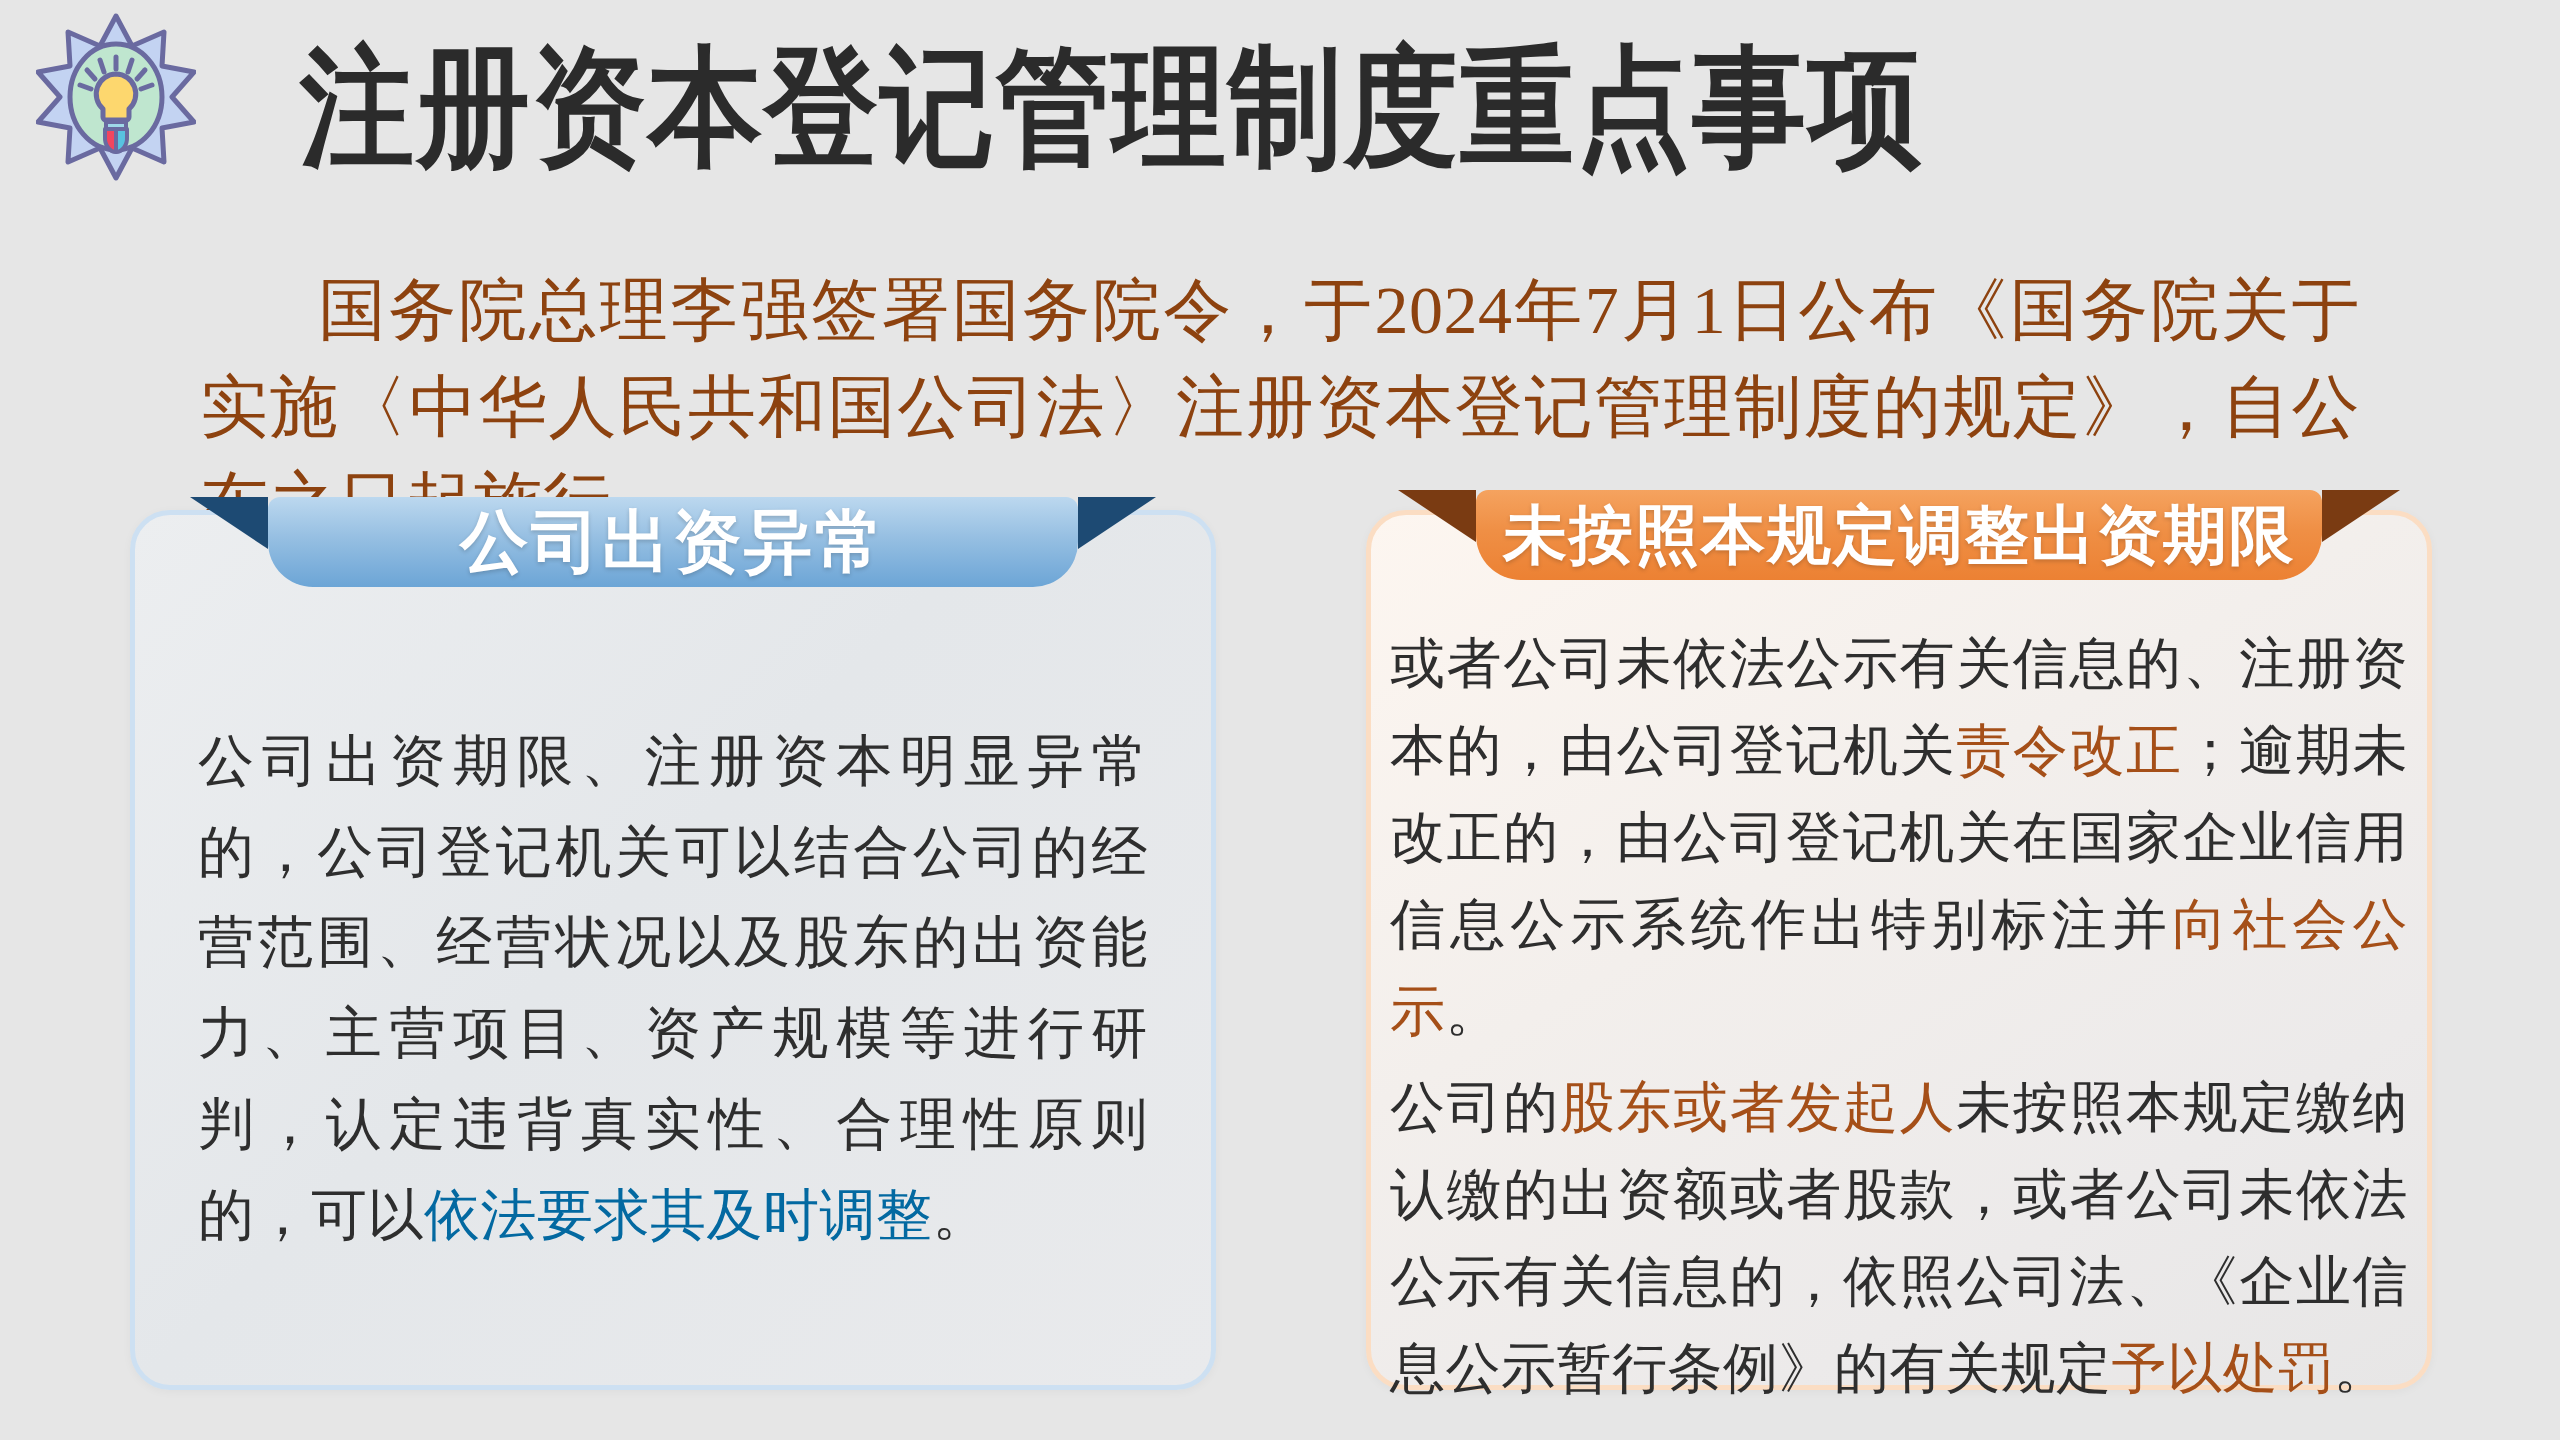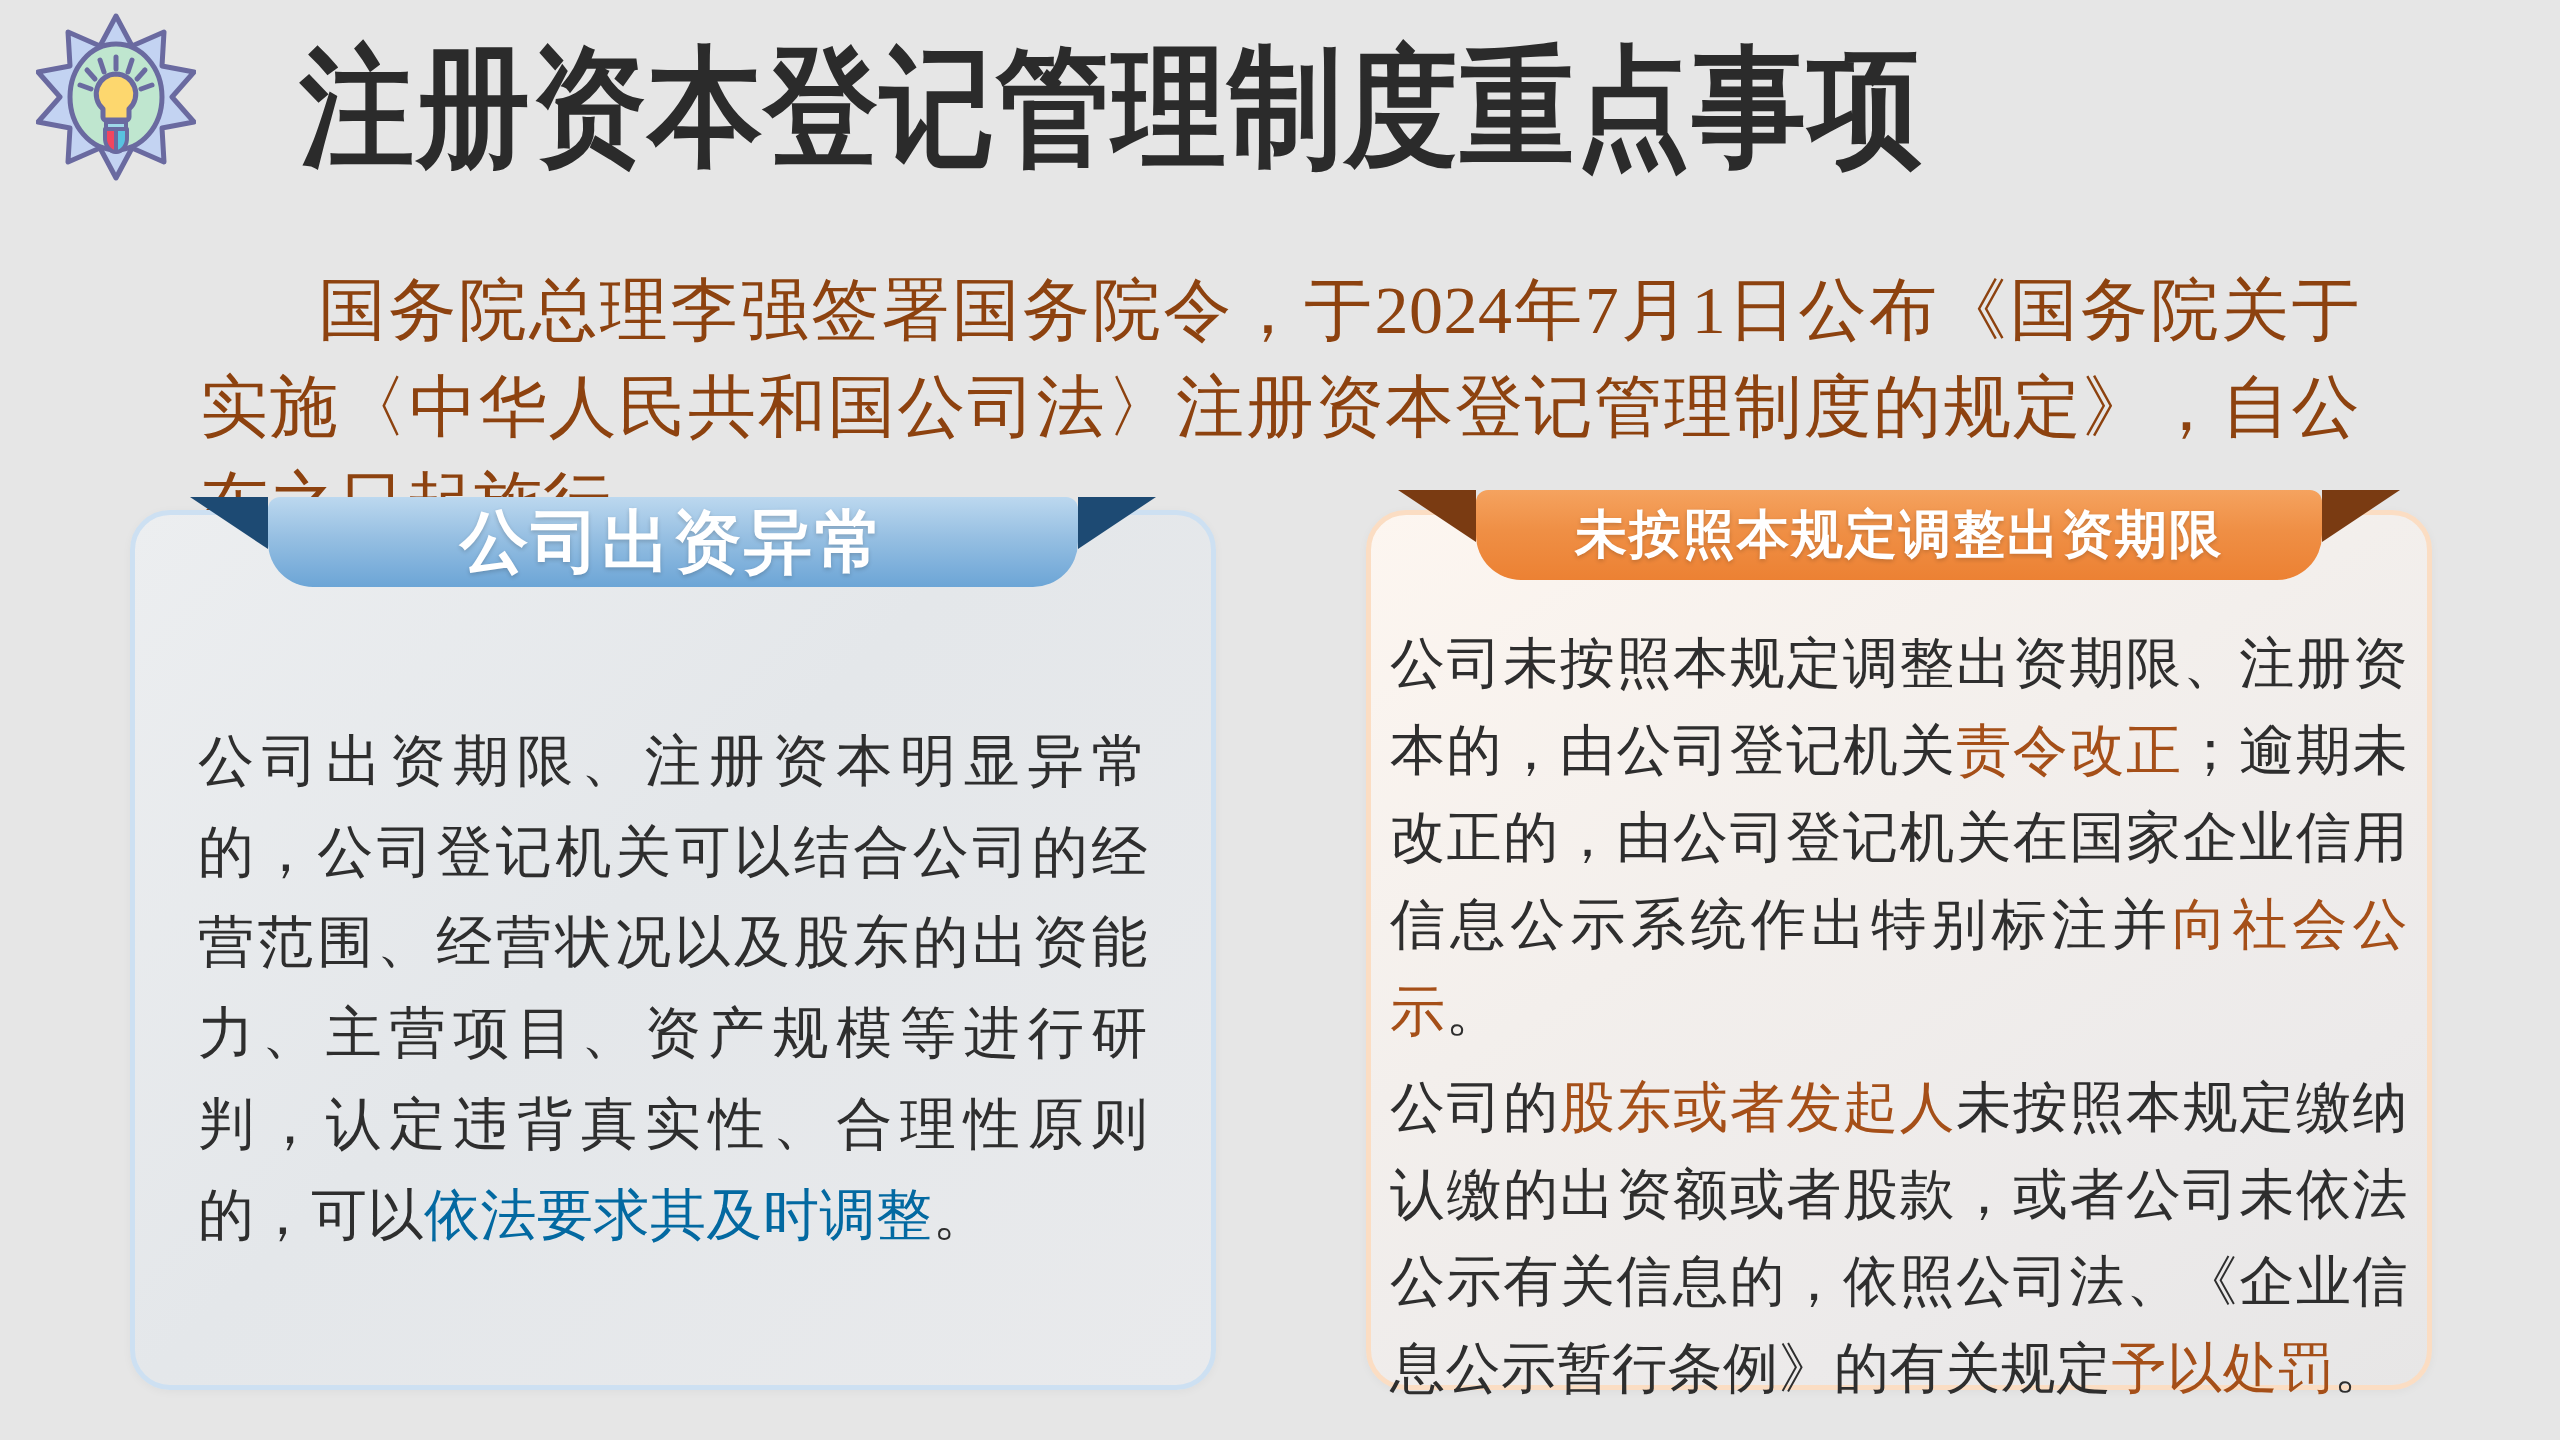--- a/index.html
+++ b/index.html
@@ -78,21 +78,21 @@
     text-shadow:0 2px 4px rgba(0,0,0,0.18);
   }
   .ribbon-blue{
     left:268px; top:497px; width:810px;
     font-size:68px;
     letter-spacing:3px;
     background:linear-gradient(180deg,#bcd8ef 0%, #96bfe2 45%, #6ca5d6 100%);
   }
   .ribbon-orange{
     left:1476px; top:490px; width:846px;
-    font-size:52px;
+    font-size:64px;
     letter-spacing:2px;
     background:linear-gradient(180deg,#f5a35f 0%, #ef8f45 45%, #ec8133 100%);
   }
   
   .tail{
     position:absolute; width:78px; height:52px; z-index:4;
   }
   .tail svg{ display:block; width:100%; height:100%; }
   .tail-bl{ left:190px; top:497px; }
   .tail-br{ left:1078px; top:497px; }
@@ -189,20 +189,20 @@
   </div>
   <div class="tail tail-or">
     <svg viewBox="0 0 78 52">
         <polygon points="78,0 0,0 0,52" fill="#7a3b12"></polygon>
       </svg>
   </div>
   <div class="ribbon ribbon-orange">未按照本规定调整出资期限</div>
 
   <div class="body-text right-body">
     <p>
-      <span>公司未按照本规定调整出资期限、注册资本的，由公司登记机关</span><span class="hl-orange">责令改正</span><span>；逾期未改正的，由公司登记机关在国家企业信用信息公示系统作出特别标注并</span><span class="hl-orange">向社会公示</span><span>。</span>
+      <span>或者公司未依法公示有关信息的、注册资本的，由公司登记机关</span><span class="hl-orange">责令改正</span><span>；逾期未改正的，由公司登记机关在国家企业信用信息公示系统作出特别标注并</span><span class="hl-orange">向社会公示</span><span>。</span>
     </p>
     <p>
       <span>公司的</span><span class="hl-orange">股东或者发起人</span><span>未按照本规定缴纳认缴的出资额或者股款，或者公司未依法公示有关信息的，依照公司法、《企业信息公示暂行条例》的有关规定</span><span class="hl-orange">予以处罚</span><span>。</span>
     </p>
   </div>
 
 </div>
 
 </body></html>

